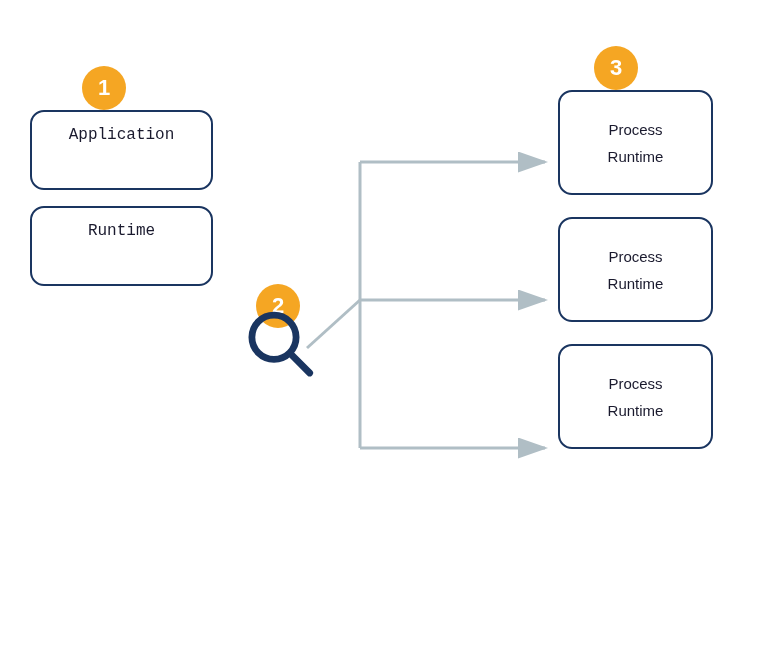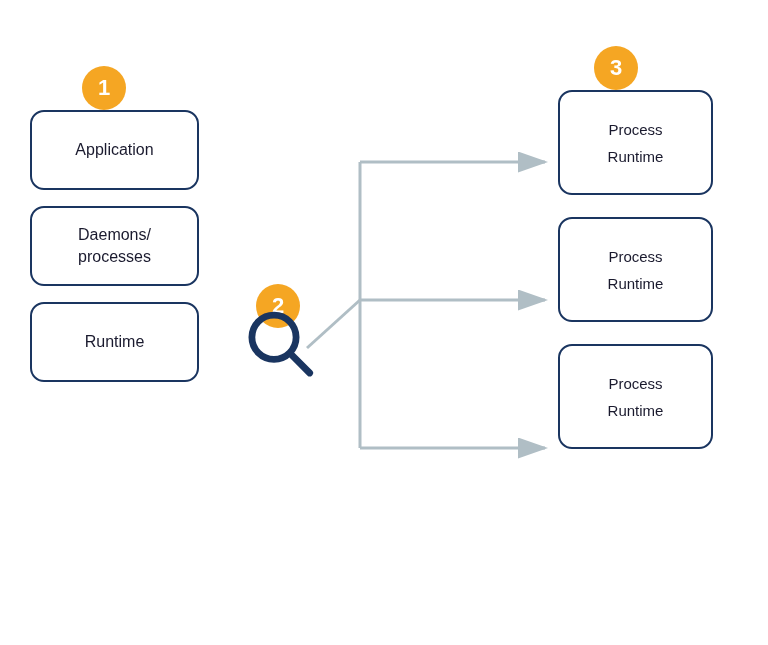--- a/index.html
+++ b/index.html
@@ -25,34 +25,35 @@
     .left-column {
       position: absolute;
       left: 30px;
       top: 110px;
       display: flex;
       flex-direction: column;
       gap: 16px;
     }
 
     .box {
-      width: 169px;
+      width: 183px;
       min-height: 80px;
       border: 2.5px solid #1a3560;
       border-radius: 14px;
       display: flex;
-      align-items: center;
+      align-items: flex-start;
       justify-content: center;
       background: #ffffff;
       text-align: center;
       font-size: 16px;
       font-weight: 500;
       color: #1a1a2e;
       padding: 12px;
       line-height: 1.4;
+      font-family: Liberation Mono, monospace;
     }
 
     
     .right-column {
       position: absolute;
       right: 55px;
       top: 90px;
       display: flex;
       flex-direction: column;
       gap: 22px;
@@ -149,23 +150,20 @@
 
   <div class="badge badge-3">
     <span>3</span>
   </div>
 
   <div class="left-column">
     <div class="box">
       <span>Application</span>
     </div>
     <div class="box">
-      <span>Daemons/<br>processes</span>
-    </div>
-    <div class="box">
       <span>Runtime</span>
     </div>
   </div>
 
   <div class="magnifier">
     <svg viewBox="0 0 100 100" xmlns="http://www.w3.org/2000/svg">
 
       <circle cx="40" cy="38" r="26" fill="none" stroke="#1a3560" stroke-width="8"></circle>
 
       <line x1="59" y1="57" x2="82" y2="80" stroke="#1a3560" stroke-width="8" stroke-linecap="round"></line>

